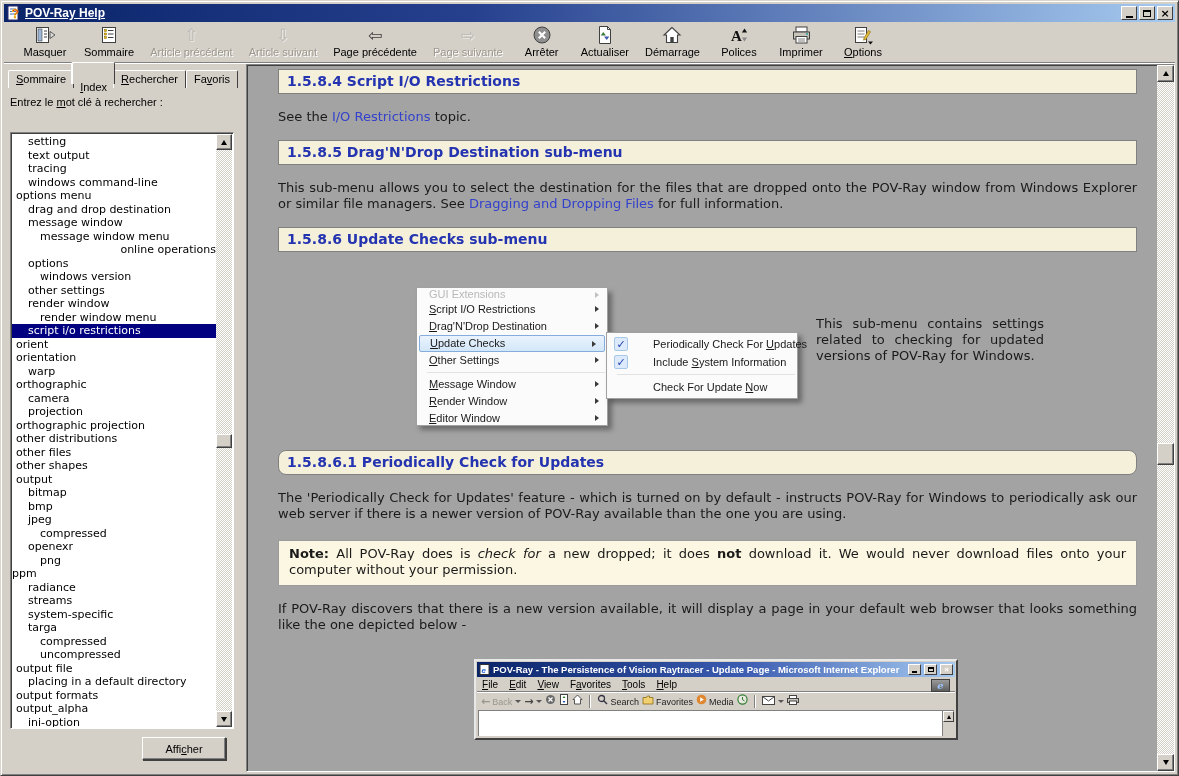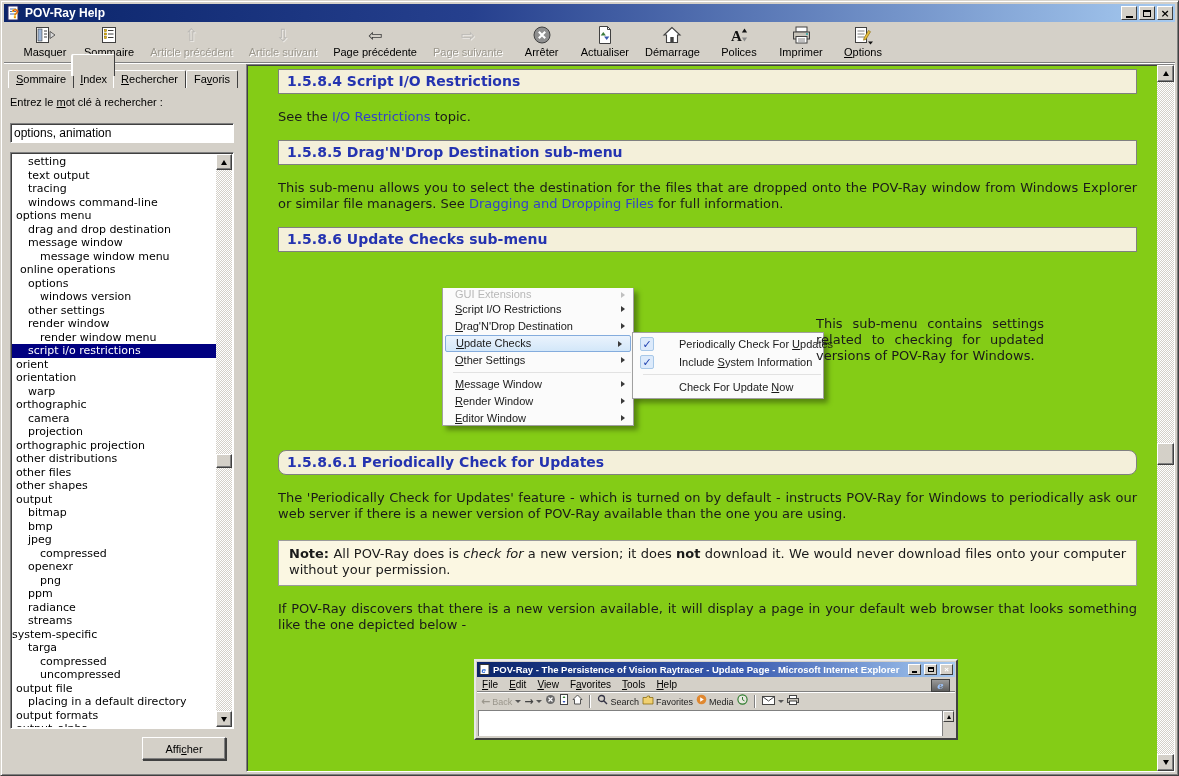--- a/index.html
+++ b/index.html
@@ -14,21 +14,21 @@
     border-right:1px solid #404040;border-bottom:1px solid #404040;
     box-shadow:inset 1px 1px 0 #fff, inset -1px -1px 0 #808080;
     padding:3px;display:flex;flex-direction:column;overflow:hidden;
   }
   .titlebar{
     height:18px;flex:0 0 18px;display:flex;align-items:center;
     background:linear-gradient(90deg,#0a246a 0%,#26408e 40%,#a6caf0 100%);
     color:#fff;font-weight:bold;font-size:12px;padding:0 2px;
   }
   .titlebar .app-icon{width:16px;height:16px;margin-right:3px;flex:0 0 16px;}
-  .titlebar .title{flex:1;white-space:nowrap;overflow:hidden;}
+  .titlebar .title{flex:1;white-space:nowrap;overflow:hidden;text-decoration:underline;}
   .tb-ctl{width:16px;height:14px;margin-left:2px;background:#d4d0c8;
     border-top:1px solid #fff;border-left:1px solid #fff;border-right:1px solid #404040;border-bottom:1px solid #404040;
     display:flex;align-items:center;justify-content:center;font-size:10px;color:#000;font-weight:bold;line-height:1;}
   .glyph-min{width:7px;height:2px;background:#000;margin-top:7px;}
   .glyph-max{width:8px;height:7px;border:1px solid #000;border-top:2px solid #000;}
   .glyph-close{font-family:"DejaVu Sans",sans-serif;font-size:11px;}
 
   
   .toolbar{
     flex:0 0 40px;display:flex;align-items:flex-start;padding:1px 6px 0 10px;
@@ -42,21 +42,21 @@
 
   
   .mainbody{flex:1;display:flex;margin-top:1px;min-height:0;}
 
   
   .sidebar{flex:0 0 228px;display:flex;flex-direction:column;padding:4px 2px 2px 2px;min-height:0;}
   .tabs{display:flex;align-items:flex-end;height:20px;flex:0 0 20px;padding-left:2px;}
   .tab{background:#d4d0c8;font-size:11px;padding:2px 7px 3px;height:18px;
     border-top:1px solid #fff;border-left:1px solid #fff;border-right:1px solid #404040;
     border-radius:2px 2px 0 0;white-space:nowrap;color:#000;}
-  .tab.active{height:20px;padding-top:18px;position:relative;z-index:2;margin:12px -2px;
+  .tab.active{height:20px;padding-top:18px;position:relative;z-index:2;margin:4px -2px;
     box-shadow:-1px 0 0 #fff;}
   .search-label{font-size:11px;margin:8px 4px 15px;color:#000;}
   .search-input{margin:0 4px;height:20px;font:12px "Liberation Sans",sans-serif;padding:2px 3px;background:#fff;
     border-top:1px solid #808080;border-left:1px solid #808080;border-bottom:1px solid #fff;border-right:1px solid #fff;
     box-shadow:inset 1px 1px 0 #404040;outline:none;}
   .listbox{flex:1;margin:9px 4px 0;background:#fff;display:flex;min-height:0;
     border-top:1px solid #808080;border-left:1px solid #808080;border-bottom:1px solid #fff;border-right:1px solid #fff;
     box-shadow:inset 1px 1px 0 #404040;padding:1px;}
   .list-items{flex:1;overflow:hidden;font:11px/13.5px "DejaVu Sans",sans-serif;color:#000;padding-top:1px;}
   .list-row{white-space:nowrap;overflow:hidden;cursor:default;}
@@ -78,41 +78,41 @@
   .sb-up{top:0;} .sb-down{bottom:0;}
   .sb-thumb{position:absolute;left:0;width:100%;background:#d4d0c8;
     border-top:1px solid #fff;border-left:1px solid #fff;border-right:1px solid #404040;border-bottom:1px solid #404040;
     box-shadow:inset -1px -1px 0 #808080;}
   .tri-up{width:0;height:0;border-left:3.5px solid transparent;border-right:3.5px solid transparent;border-bottom:5px solid #000;}
   .tri-down{width:0;height:0;border-left:3.5px solid transparent;border-right:3.5px solid transparent;border-top:5px solid #000;}
 
   .splitter{flex:0 0 6px;}
 
   
-  .content-outer{flex:1;background:#84cc16;display:flex;min-width:0;min-height:0;
+  .content-outer{flex:1;background:#a3a3a3;display:flex;min-width:0;min-height:0;
     border-top:1px solid #808080;border-left:1px solid #808080;border-bottom:1px solid #fff;border-right:1px solid #fff;
     box-shadow:inset 1px 1px 0 #404040;}
   .content{flex:1;overflow:hidden;padding:2px 20px 0 31px;min-width:0;
     font:13px/16px "DejaVu Sans",sans-serif;color:#1a1a1a;}
   .content-scrollcol{width:17px;flex:0 0 17px;position:relative;
     background:#fff;
     background-image:linear-gradient(45deg,#d4d0c8 25%,transparent 25%,transparent 75%,#d4d0c8 75%),
                      linear-gradient(45deg,#d4d0c8 25%,transparent 25%,transparent 75%,#d4d0c8 75%);
     background-size:2px 2px;background-position:0 0,1px 1px;}
 
   .hbox{background:#f4f0da;border:1px solid #808080;color:#2433b0;font-weight:bold;font-size:14px;
     padding:3px 8px 4px;margin:2px 0 0;}
   .content p{margin:15px 0;text-align:justify;}
   a.link{color:#3341cc;text-decoration:none;cursor:pointer;}
   .notebox{background:#fbf7e2;border:1px solid #9b9b9b;padding:5px 10px 7px;margin:18px 0 0;text-align:justify;}
   .caption{margin:13px 0 0 138px;width:382px;text-align:center;}
 
   
   .figure-row{position:relative;height:140px;margin-top:36px;}
-  .figure{position:absolute;left:138px;top:0;width:417px;height:140px;margin-left:26px;}
+  .figure{position:absolute;left:138px;top:0;width:417px;height:140px;}
   .menu{position:absolute;background:#fbfbfb;border:1px solid #a0a0a0;
     box-shadow:4px 4px 5px rgba(0,0,0,.35);font:11px "Liberation Sans",sans-serif;color:#1a1a1a;padding:2px 0;}
   .main-menu{left:0;top:0;width:192px;height:138px;overflow:hidden;border-top:none;}
   .sub-menu{left:190px;top:44px;width:192px;}
   .mi{position:relative;height:17px;line-height:17px;padding:0 22px 0 12px;white-space:nowrap;}
   .mi.clipped{height:11px;line-height:9px;color:#b8b8b8;overflow:hidden;}
   .mi.hl{margin:0 2px;padding-left:10px;border:1px solid #84acdd;border-radius:2px;
     background:linear-gradient(#eaf3fd,#d3e7f9);line-height:15px;}
   .mi-arrow{position:absolute;right:8px;top:5px;width:0;height:0;
     border-left:4px solid #3a3a3a;border-top:3.5px solid transparent;border-bottom:3.5px solid transparent;}
@@ -238,32 +238,31 @@
   <div class="mainbody">
 
     <div class="sidebar">
       <div class="tabs" id="tabs">
           <div class="tab"><u>S</u>ommaire</div>
           <div class="tab active"><u>I</u>ndex</div>
           <div class="tab"><u>R</u>echercher</div>
           <div class="tab">Fa<u>v</u>oris</div>
         </div>
       <div class="search-label" id="kwlabel">Entrez le <u>m</u>ot clé à rechercher :</div>
-      <input class="search-input" id="kwinput" value="options, animation" style="">
       <div class="listbox">
         <div class="list-items" id="indexlist">
             <div class="list-row" style="padding-left: 16px;">setting</div>
             <div class="list-row" style="padding-left: 16px;">text output</div>
             <div class="list-row" style="padding-left: 16px;">tracing</div>
             <div class="list-row" style="padding-left: 16px;">windows command-line</div>
             <div class="list-row" style="padding-left: 4px;">options menu</div>
             <div class="list-row" style="padding-left: 16px;">drag and drop destination</div>
             <div class="list-row" style="padding-left: 16px;">message window</div>
             <div class="list-row" style="padding-left: 28px;">message window menu</div>
-            <div class="list-row" style="padding-left: 8px;">online operations</div>
+            <div class="list-row" style="padding-left: 16px; text-align: right;">online operations</div>
             <div class="list-row" style="padding-left: 16px;">options</div>
             <div class="list-row" style="padding-left: 28px;">windows version</div>
             <div class="list-row" style="padding-left: 16px;">other settings</div>
             <div class="list-row" style="padding-left: 16px;">render window</div>
             <div class="list-row" style="padding-left: 28px;">render window menu</div>
             <div class="list-row selected" style="padding-left: 16px;">script i/o restrictions</div>
             <div class="list-row" style="padding-left: 4px;">orient</div>
             <div class="list-row" style="padding-left: 4px;">orientation</div>
             <div class="list-row" style="padding-left: 16px;">warp</div>
             <div class="list-row" style="padding-left: 4px;">orthographic</div>
@@ -273,24 +272,24 @@
             <div class="list-row" style="padding-left: 4px;">other distributions</div>
             <div class="list-row" style="padding-left: 4px;">other files</div>
             <div class="list-row" style="padding-left: 4px;">other shapes</div>
             <div class="list-row" style="padding-left: 4px;">output</div>
             <div class="list-row" style="padding-left: 16px;">bitmap</div>
             <div class="list-row" style="padding-left: 16px;">bmp</div>
             <div class="list-row" style="padding-left: 16px;">jpeg</div>
             <div class="list-row" style="padding-left: 28px;">compressed</div>
             <div class="list-row" style="padding-left: 16px;">openexr</div>
             <div class="list-row" style="padding-left: 28px;">png</div>
-            <div class="list-row" style="padding-left: 16px;">ppm</div>
+            <div class="list-row" style="">ppm</div>
             <div class="list-row" style="padding-left: 16px;">radiance</div>
             <div class="list-row" style="padding-left: 16px;">streams</div>
-            <div class="list-row" style="">system-specific</div>
+            <div class="list-row" style="padding-left: 16px;">system-specific</div>
             <div class="list-row" style="padding-left: 16px;">targa</div>
             <div class="list-row" style="padding-left: 28px;">compressed</div>
             <div class="list-row" style="padding-left: 28px;">uncompressed</div>
             <div class="list-row" style="padding-left: 4px;">output file</div>
             <div class="list-row" style="padding-left: 16px;">placing in a default directory</div>
             <div class="list-row" style="padding-left: 4px;">output formats</div>
             <div class="list-row" style="padding-left: 4px;">output_alpha</div>
             <div class="list-row" style="padding-left: 16px;">ini-option</div>
           </div>
         <div class="vscroll">
@@ -338,21 +337,21 @@
                 <div class="menu-sep"></div>
                 <div class="smi">Check For Update <u>N</u>ow</div>
               </div>
           </div>
           <div class="fig-side">This sub-menu contains settings related to checking for updated versions of POV-Ray for Windows.</div>
         </div>
 
         <div class="hbox" style="margin-top:22px;border-radius:8px;">1.5.8.6.1 Periodically Check for Updates</div>
         <p>The 'Periodically Check for Updates' feature - which is turned on by default - instructs POV-Ray for Windows to periodically ask our web server if there is a newer version of POV-Ray available than the one you are using.</p>
 
-        <div class="notebox"><b>Note:</b><span> All POV-Ray does is </span><i>check for</i><span> a new version; it does </span><b>not</b><span> download it. We would never download files onto your computer without your permission.</span></div>
+        <div class="notebox"><b>Note:</b><span> All POV-Ray does is </span><i>check for</i><span> a new dropped; it does </span><b>not</b><span> download it. We would never download files onto your computer without your permission.</span></div>
 
         <p>If POV-Ray discovers that there is a new version available, it will display a page in your default web browser that looks something like the one depicted below -</p>
 
         <div class="ie-window">
           <div class="ie-title">
             <svg width="11" height="11" viewBox="0 0 11 11">
                 <rect x="1" y="0.5" width="9" height="10" fill="#fff" stroke="#333"></rect>
                 <text x="2.5" y="8.5" font-size="8" font-weight="bold" fill="#2a6ad4" font-style="italic">e</text>
               </svg>
             <span class="t">POV-Ray - The Persistence of Vision Raytracer - Update Page - Microsoft Internet Explorer</span>

